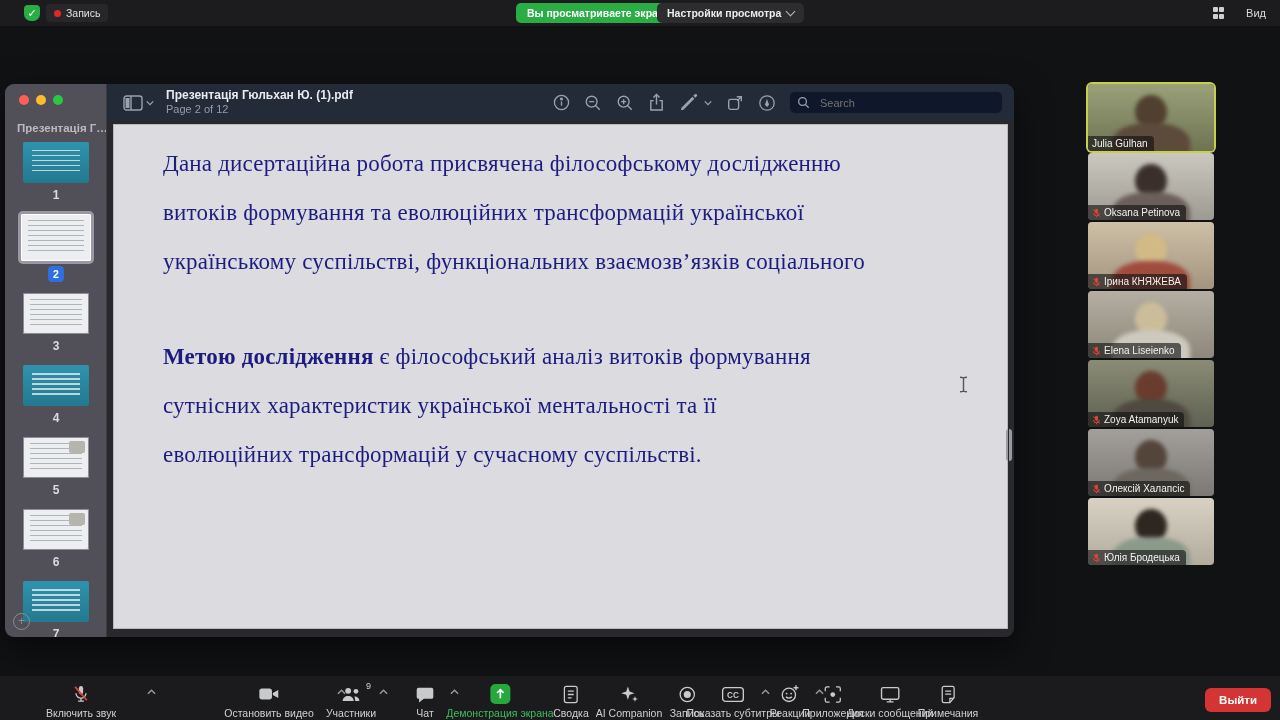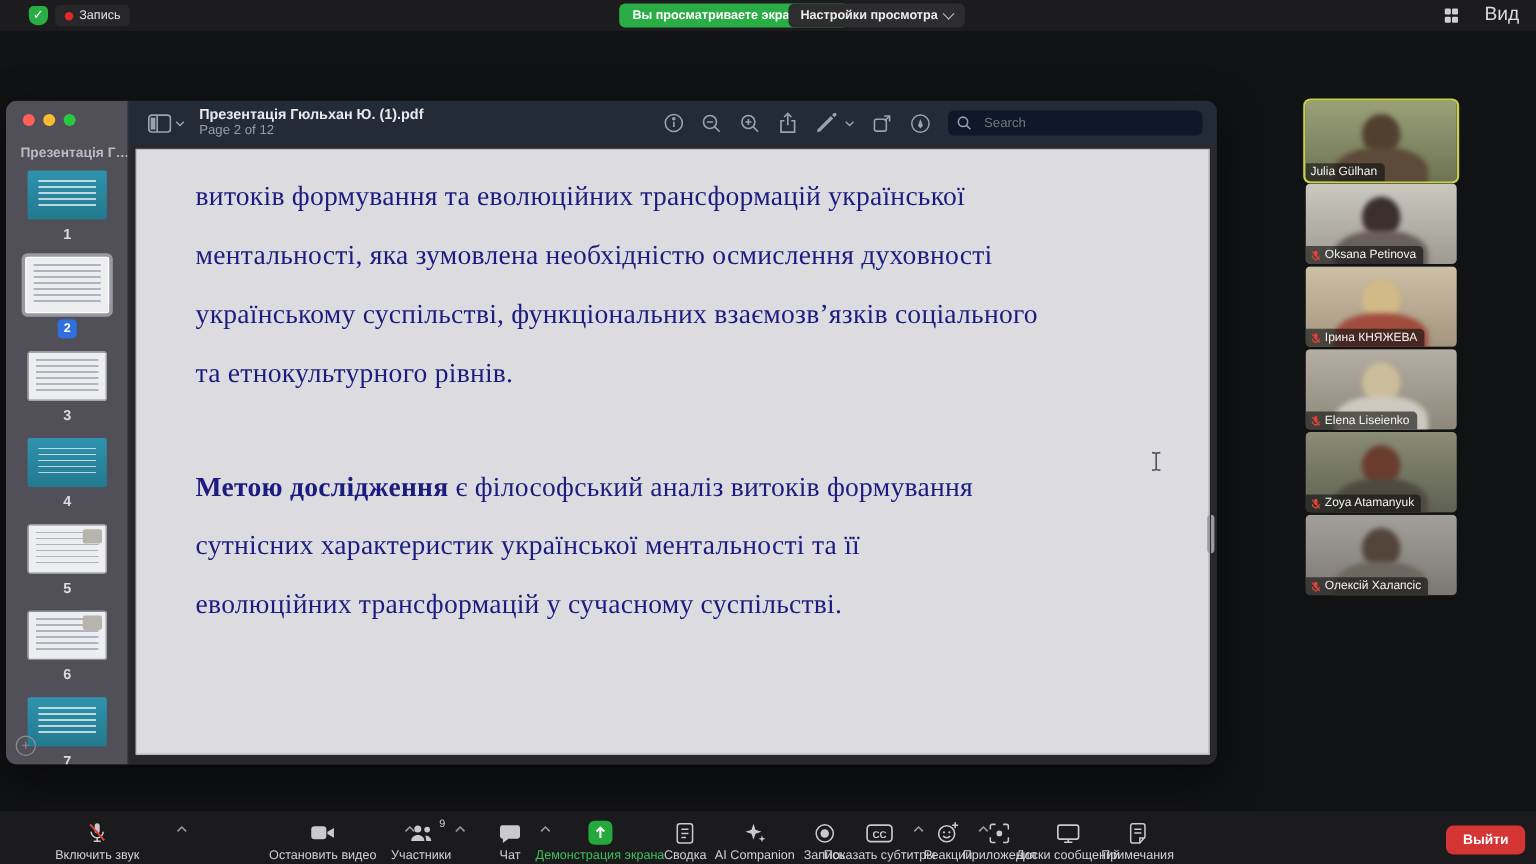--- a/index.html
+++ b/index.html
@@ -14,21 +14,21 @@
   .rec-pill { position:absolute; left:46px; top:4px; height:18px; background:#272729; border-radius:4px;
               display:flex; align-items:center; gap:5px; padding:0 8px; color:#e0e0e0; font-size:10.5px; }
   .rec-dot { width:7px; height:7px; border-radius:50%; background:#e02828; }
   .banner { position:absolute; left:516px; top:3px; height:20px; background:#2aad45; border-radius:5px;
             color:#ffffff; font-size:10.5px; font-weight:bold; display:flex; align-items:center; padding:0 11px; }
   .view-settings { position:absolute; left:657px; top:3px; height:20px; background:#2d2d2f; border-radius:5px;
             color:#ececec; font-size:10.5px; font-weight:bold; display:flex; align-items:center; gap:6px; padding:0 10px; border:none; }
   .chev-dn { width:7px; height:7px; border-right:1.5px solid #bbb; border-bottom:1.5px solid #bbb;
              transform:rotate(45deg); margin-top:-3px; }
   .view-btn { position:absolute; right:8px; top:4px; height:18px; display:flex; align-items:center; gap:22px;
-              color:#dcdcdc; font-size:16px; padding:0 6px; }
+              color:#dcdcdc; font-size:11px; padding:0 6px; }
   .grid-ic { display:inline-grid; grid-template-columns:5px 5px; gap:1.5px; }
   .grid-ic i { width:5px; height:5px; background:#cfcfcf; border-radius:1px; }
 
   
   .pdf-window { position:absolute; left:5px; top:84px; width:1009px; height:553px; border-radius:9px;
                 box-shadow:0 12px 35px rgba(0,0,0,.55); overflow:hidden; background:#2b2b30; }
   .pdf-sidebar { position:absolute; left:0; top:0; width:102px; height:553px; background:#514f57;
                  border-right:1px solid #3c3a42; overflow:hidden; }
   .lights { position:absolute; left:14px; top:11px; display:flex; gap:7px; }
   .lights i { width:10px; height:10px; border-radius:50%; }
@@ -263,24 +263,23 @@
             </svg>
           </span>
           <input class="pdf-search" placeholder="Search" style="">
         </span>
       </div>
     </div>
 
     <div class="pdf-content">
       <div class="slide">
         <div class="pad-top"></div>
+        <div class="sl-line">Дана дисертаційна робота присвячена філософському дослідженню</div>
         <div class="sl-line">витоків формування та еволюційних трансформацій української</div>
-        <div class="sl-line">ментальності, яка зумовлена необхідністю осмислення духовності</div>
         <div class="sl-line">українському суспільстві, функціональних взаємозв’язків соціального</div>
-        <div class="sl-line">та етнокультурного рівнів.</div>
         <div class="sl-gap"></div>
         <div class="sl-line"><span class="b">Метою дослідження</span><span> є філософський аналіз витоків формування</span></div>
         <div class="sl-line">сутнісних характеристик української ментальності та її</div>
         <div class="sl-line">еволюційних трансформацій у сучасному суспільстві.</div>
       </div>
       <span class="ibeam">
         <svg width="9" height="17" viewBox="0 0 9 17" fill="none" stroke="#55555c" stroke-width="1.4">
           <path d="M1 1.2c2 0 3.5.6 3.5.6s1.5-.6 3.5-.6M4.5 1.8v13.4M1 15.8c2 0 3.5-.6 3.5-.6s1.5.6 3.5.6"></path>
         </svg>
       </span>
@@ -352,20 +351,33 @@
       <div class="photo p5"></div>
       <div class="nametag">
         <span class="mic-red">
             <svg width="9" height="10" viewBox="0 0 12 14">
               <rect x="4" y="1" width="4" height="7" rx="2" fill="#e04438"></rect>
               <path d="M2 7a4 4 0 0 0 8 0M6 11v2" stroke="#e04438" stroke-width="1.4" fill="none"></path>
               <line x1="1.5" y1="2" x2="10.5" y2="12" stroke="#e04438" stroke-width="1.4"></line>
             </svg>
           </span>
         <span>Олексій Халапсіс</span>
+      </div>
+    </div>
+    <div class="tile">
+      <div class="photo p7"></div>
+      <div class="nametag">
+        <span class="mic-red">
+            <svg width="9" height="10" viewBox="0 0 12 14">
+              <rect x="4" y="1" width="4" height="7" rx="2" fill="#e04438"></rect>
+              <path d="M2 7a4 4 0 0 0 8 0M6 11v2" stroke="#e04438" stroke-width="1.4" fill="none"></path>
+              <line x1="1.5" y1="2" x2="10.5" y2="12" stroke="#e04438" stroke-width="1.4"></line>
+            </svg>
+          </span>
+        <span>Юлія Бродецька</span>
       </div>
     </div>
   </aside>
 
   <footer class="toolbar">
 
     <div class="ti ti0">
       <span class="ic">
         <svg width="20" height="20" viewBox="0 0 24 24">
             <rect x="9.5" y="2.5" width="5" height="10" rx="2.5" fill="#c9cacc"></rect>

